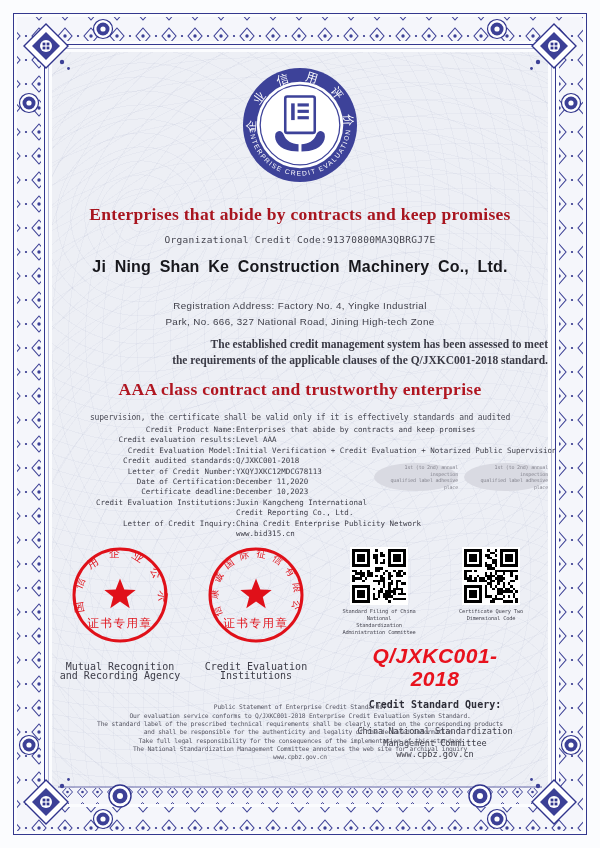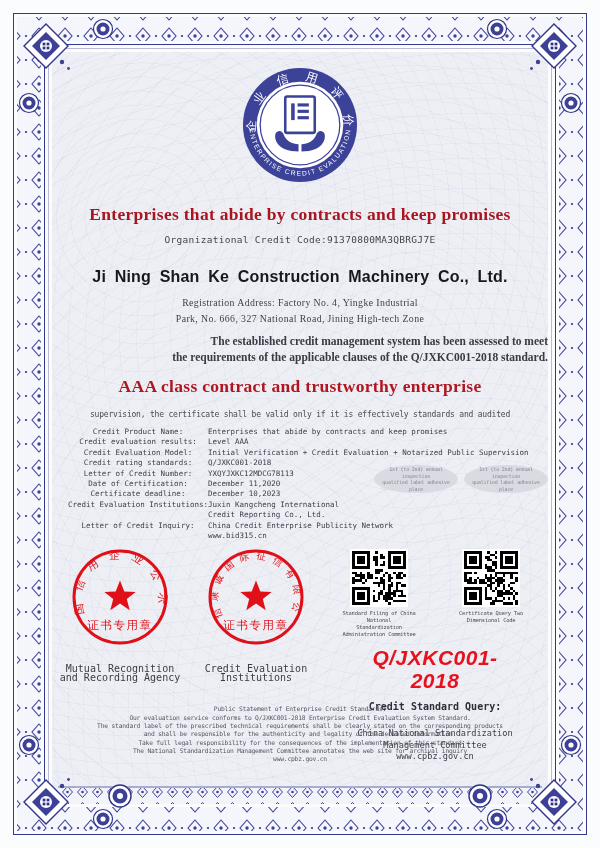--- a/index.html
+++ b/index.html
@@ -12,26 +12,26 @@
     background-image:
       repeating-radial-gradient(circle at 18% 22%, rgba(110,120,165,.06) 0 1px, transparent 1px 14px),
       repeating-radial-gradient(circle at 72% 38%, rgba(110,120,165,.055) 0 1px, transparent 1px 17px),
       repeating-radial-gradient(circle at 40% 70%, rgba(110,120,165,.05) 0 1px, transparent 1px 20px),
       repeating-radial-gradient(circle at 85% 88%, rgba(110,120,165,.05) 0 1px, transparent 1px 15px);
     text-align:center;color:#2b2b33;
   }
   .badge-wrap{margin-top:14px;}
   .cert-title{margin-top:16px;font-family:"Liberation Serif",serif;font-weight:bold;font-size:17.5px;color:#a8151f;letter-spacing:.3px;}
   .org-code{margin-top:9px;font-family:"DejaVu Sans Mono",monospace;font-size:9.5px;color:#44444e;letter-spacing:.3px;}
-  .company{margin-top:23px;font-size:16px;font-weight:bold;color:#17171c;word-spacing:4px;letter-spacing:.2px;}
-  .address{margin-top:9px;font-family:Liberation Serif, serif;font-size:9.8px;line-height:16px;color:#3e3e48;letter-spacing:.4px;}
+  .company{margin-top:13px;font-size:16px;font-weight:bold;color:#17171c;word-spacing:4px;letter-spacing:.2px;}
+  .address{margin-top:22px;font-family:Liberation Sans, sans-serif;font-size:9.8px;line-height:16px;color:#3e3e48;letter-spacing:.4px;}
   .assess{margin-top:7px;font-family:"Liberation Serif",serif;font-weight:600;font-size:11.5px;line-height:15.5px;color:#3a3a45;text-align:right;}
   .grade{margin-top:11px;font-family:"Liberation Serif",serif;font-weight:bold;font-size:17.5px;color:#b01520;letter-spacing:.3px;text-align:center;}
   .supervision{margin-top:10px;font-family:"DejaVu Sans Mono",monospace;font-size:8px;line-height:15px;color:#4a4a55;letter-spacing:-.2px;}
-  .details{position:relative;margin-top:5px;padding-left:16px;text-align:center;
+  .details{position:relative;padding-left:44px;text-align:right;
     font-family:"DejaVu Sans Mono",monospace;font-size:7.5px;line-height:10.4px;color:#3c3c47;}
   .drow{display:flex;}
   .dlabel{flex:0 0 140px;white-space:nowrap;}
   .dvalue{white-space:nowrap;}
   .oval{position:absolute;width:84px;height:28px;border-radius:50%;background:#d9dae2;
     display:flex;flex-direction:column;align-items:center;justify-content:center;
     font-size:5px;line-height:6.5px;color:#85858f;letter-spacing:-.2px;}
   .oval1{left:322px;top:38px;}
   .oval2{left:412px;top:38px;}
   .bottom-sec{display:flex;margin-top:6px;height:152px;text-align:center;}
@@ -166,21 +166,21 @@
         </div>
       <div class="drow">
           <span class="dlabel">Credit evaluation results:</span>
           <span class="dvalue">Level AAA</span>
         </div>
       <div class="drow">
           <span class="dlabel">Credit Evaluation Model:</span>
           <span class="dvalue">Initial Verification + Credit Evaluation + Notarized Public Supervision</span>
         </div>
       <div class="drow">
-          <span class="dlabel">Credit rating standards:</span>
+          <span class="dlabel">Credit audited standards:</span>
           <span class="dvalue">Q/JXKC001-2018</span>
         </div>
       <div class="drow">
           <span class="dlabel">Letter of Credit Number:</span>
           <span class="dvalue">YXQYJXKC12MDCG78113</span>
         </div>
       <div class="drow">
           <span class="dlabel">Date of Certification:</span>
           <span class="dvalue">December 11,2020</span>
         </div>

